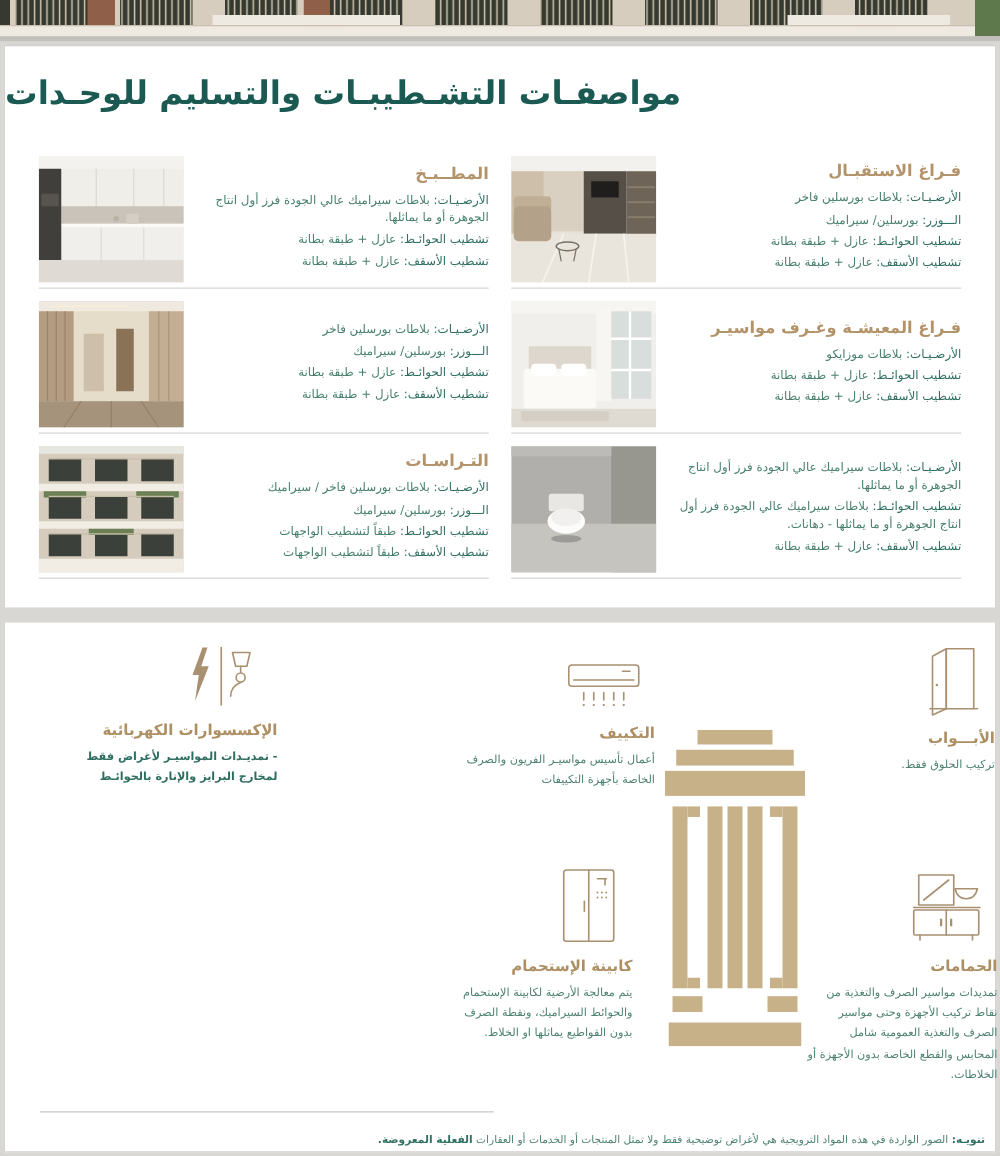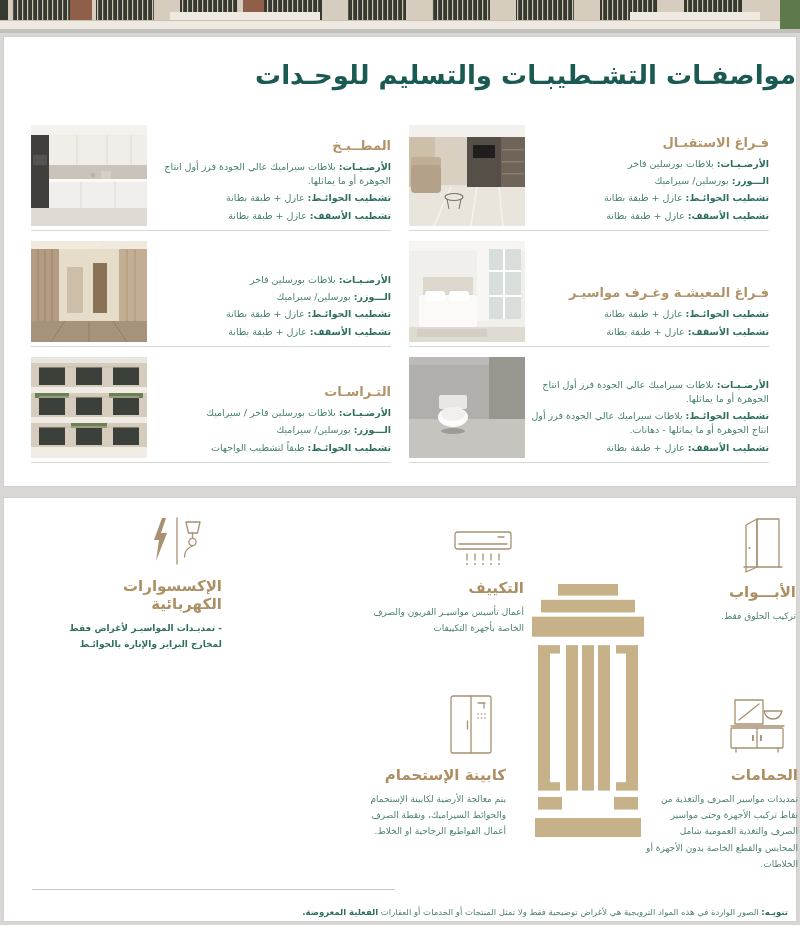--- a/index.html
+++ b/index.html
@@ -11,40 +11,40 @@
   }
   
   .facade{height:33px;width:800px;line-height:0}
   
   .page{background:#ffffff;margin:0 3px;border:1px solid #d2d0cc;box-sizing:border-box}
   .page1{margin-top:3px;height:451px}
   .page2{margin-top:10px;height:425px;position:relative}
   
   h1.main-title{
     margin:0;padding-top:22px;
-    text-align:right;font-size:26px;font-weight:700;color:#1b5a52;line-height:1.3;
+    text-align:left;font-size:26px;font-weight:700;color:#1b5a52;line-height:1.3;
   }
   .spec-grid{
     margin-top:32px;padding:0 27px;
     display:grid;grid-template-columns:1fr 1fr;column-gap:18px;row-gap:10px;
   }
   .spec-item{
-    display:flex;align-items:flex-end;
+    display:flex;align-items:center;
     border-bottom:1px solid #d6d8d4;padding-bottom:4px;min-height:99px;
   }
   .spec-text{flex:1;padding-top:1px}
   .spec-title{margin:0 0 7px;font-size:13px;font-weight:600;color:#b3946a}
   .spec-line{margin:0 0 3px;font-size:9.5px;line-height:1.5;color:#47806f}
-  .spec-line .lbl{font-weight:700;color:#2f6f61}
+  .spec-line .lbl{font-weight:400;color:#2f6f61}
   .spec-photo{width:116px;height:101px;flex:none}
   .spec-photo svg{display:block;width:116px;height:101px}
   
   .amenity{position:absolute;text-align:right}
   .amenity .icon{display:flex;justify-content:flex-start;padding-left:0;padding-right:12px;align-items:flex-end}
-  .amenity h2{margin:10px 0 7px;font-size:15px;font-weight:600;color:#ad8f63}
+  .amenity h2{margin:10px 0 7px;font-size:12px;font-weight:600;color:#ad8f63}
   .amenity p{margin:0;font-size:9px;line-height:1.8;color:#4d8271}
   .amenity.bold-desc p{font-weight:700;color:#2f6f61}
   #amenity-electrical{left:50px;top:17px;width:168px}
   #amenity-hvac{left:366px;top:33px;width:154px}
   #amenity-doors{left:686px;top:17px;width:106px}
   #amenity-shower{left:350px;top:196px;width:152px}
   #amenity-wc{left:640px;top:200px;width:154px}
   .column-art{position:absolute;left:528px;top:86px;line-height:0}
   .footer-divider{position:absolute;top:391px;left:28px;width:363px;border-top:1px solid #c8c6c2}
   .disclaimer{
@@ -147,20 +147,21 @@
           <rect x="0" y="83" width="116" height="18" fill="#dfdbd4"></rect>
           <circle cx="62" cy="50" r="2.2" fill="#b9b2a6"></circle>
           <rect x="70" y="46" width="10" height="8" fill="#d4cec4"></rect>
         </svg>
       </div>
     </div>
 
     <div class="spec-item">
       <div class="spec-text">
         <h3 class="spec-title">فـراغ المعيشـة وغـرف مواسيـر</h3>
+        <p class="spec-line"><span class="lbl">الأرضـيـات:</span> <span>بلاطات موزايكو</span></p>
         <p class="spec-line"><span class="lbl">تشطيب الحوائـط:</span> <span>عازل + طبقة بطانة</span></p>
         <p class="spec-line"><span class="lbl">تشطيب الأسقف:</span> <span>عازل + طبقة بطانة</span></p>
       </div>
       <div class="spec-photo">
         <svg viewBox="0 0 116 101">
           <rect width="116" height="101" fill="#f1efeb"></rect>
           <rect x="0" y="0" width="116" height="10" fill="#f7f5f2"></rect>
           <rect x="78" y="8" width="34" height="70" fill="#d8dedc"></rect>
           <path d="M95 8 V78 M78 30 H112 M78 55 H112" stroke="#ffffff" stroke-width="2"></path>
           <rect x="68" y="6" width="12" height="74" fill="#f8f6f2"></rect>
@@ -218,20 +219,21 @@
         </svg>
       </div>
     </div>
 
     <div class="spec-item">
       <div class="spec-text">
         <h3 class="spec-title">التـراسـات</h3>
         <p class="spec-line"><span class="lbl">الأرضـيـات:</span> <span>بلاطات بورسلين فاخر / سيراميك</span></p>
         <p class="spec-line"><span class="lbl">الـــوزر:</span> <span>بورسلين/ سيراميك</span></p>
         <p class="spec-line"><span class="lbl">تشطيب الحوائـط:</span> <span>طبقاً لتشطيب الواجهات</span></p>
+        <p class="spec-line"><span class="lbl">تشطيب الأسقف:</span> <span>طبقاً لتشطيب الواجهات</span></p>
       </div>
       <div class="spec-photo">
         <svg viewBox="0 0 116 101">
           <rect width="116" height="101" fill="#d6ccbd"></rect>
           <rect x="0" y="0" width="116" height="6" fill="#e8e6e1"></rect>
           <rect x="8" y="10" width="26" height="18" fill="#3c403b"></rect>
           <rect x="45" y="10" width="26" height="18" fill="#3c403b"></rect>
           <rect x="82" y="10" width="26" height="18" fill="#3c403b"></rect>
           <rect x="0" y="30" width="116" height="6" fill="#f1ede5"></rect>
           <rect x="8" y="40" width="26" height="18" fill="#3c403b"></rect>
@@ -310,21 +312,21 @@
         <path class="gold-stroke" d="M30 9 h7 M36 9 v5"></path>
         <circle class="gold-fill" cx="30" cy="20" r="0.8"></circle>
         <circle class="gold-fill" cx="33.5" cy="20" r="0.8"></circle>
         <circle class="gold-fill" cx="37" cy="20" r="0.8"></circle>
         <circle class="gold-fill" cx="30" cy="24" r="0.8"></circle>
         <circle class="gold-fill" cx="33.5" cy="24" r="0.8"></circle>
         <circle class="gold-fill" cx="37" cy="24" r="0.8"></circle>
       </svg>
     </div>
     <h2>كابينة الإستحمام</h2>
-    <p>يتم معالجة الأرضية لكابينة الإستحمام والحوائط السيراميك، ونقطة الصرف أعمال القواطيع الزجاجية او الخلاط.</p>
+    <p>يتم معالجة الأرضية لكابينة الإستحمام والحوائط السيراميك، ونقطة الصرف بدون القواطيع يماثلها او الخلاط.</p>
   </div>
 
   <div class="amenity" id="amenity-wc">
     <div class="icon">
       <svg width="58" height="58" viewBox="0 0 58 58">
         <rect class="gold-stroke" x="7" y="2" width="28" height="24"></rect>
         <line class="gold-stroke" x1="11" y1="22" x2="31" y2="6"></line>
         <path class="gold-stroke" d="M36 13 q2 8 9 8 q7 0 9 -8 z"></path>
         <line class="gold-stroke" x1="3" y1="28" x2="56" y2="28"></line>
         <rect class="gold-stroke" x="3" y="30" width="52" height="20" rx="1"></rect>

